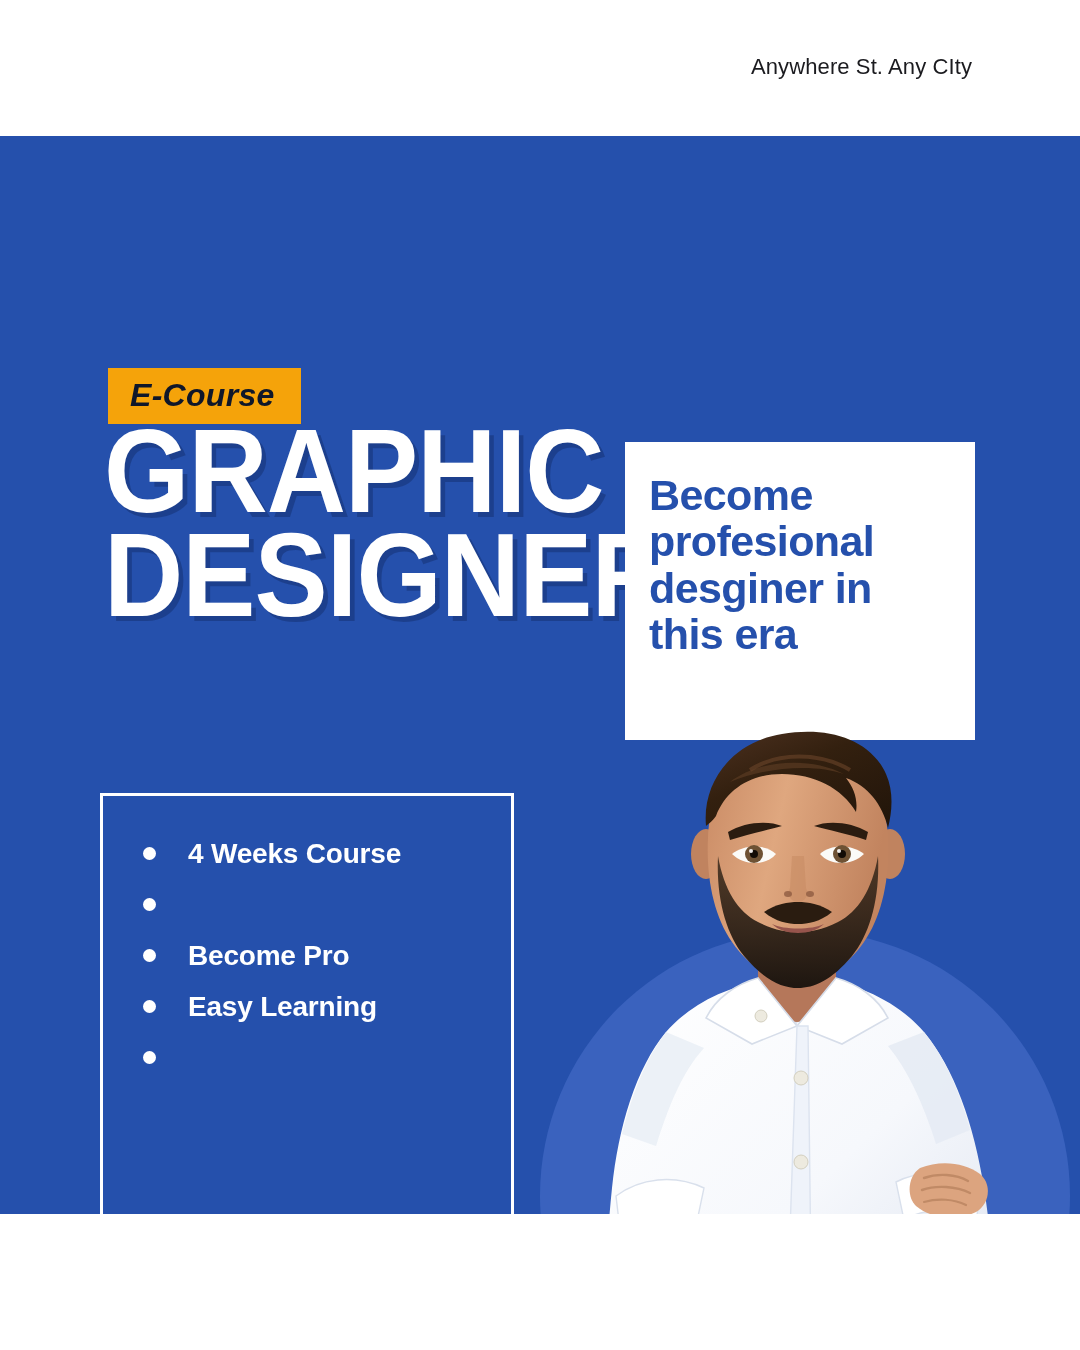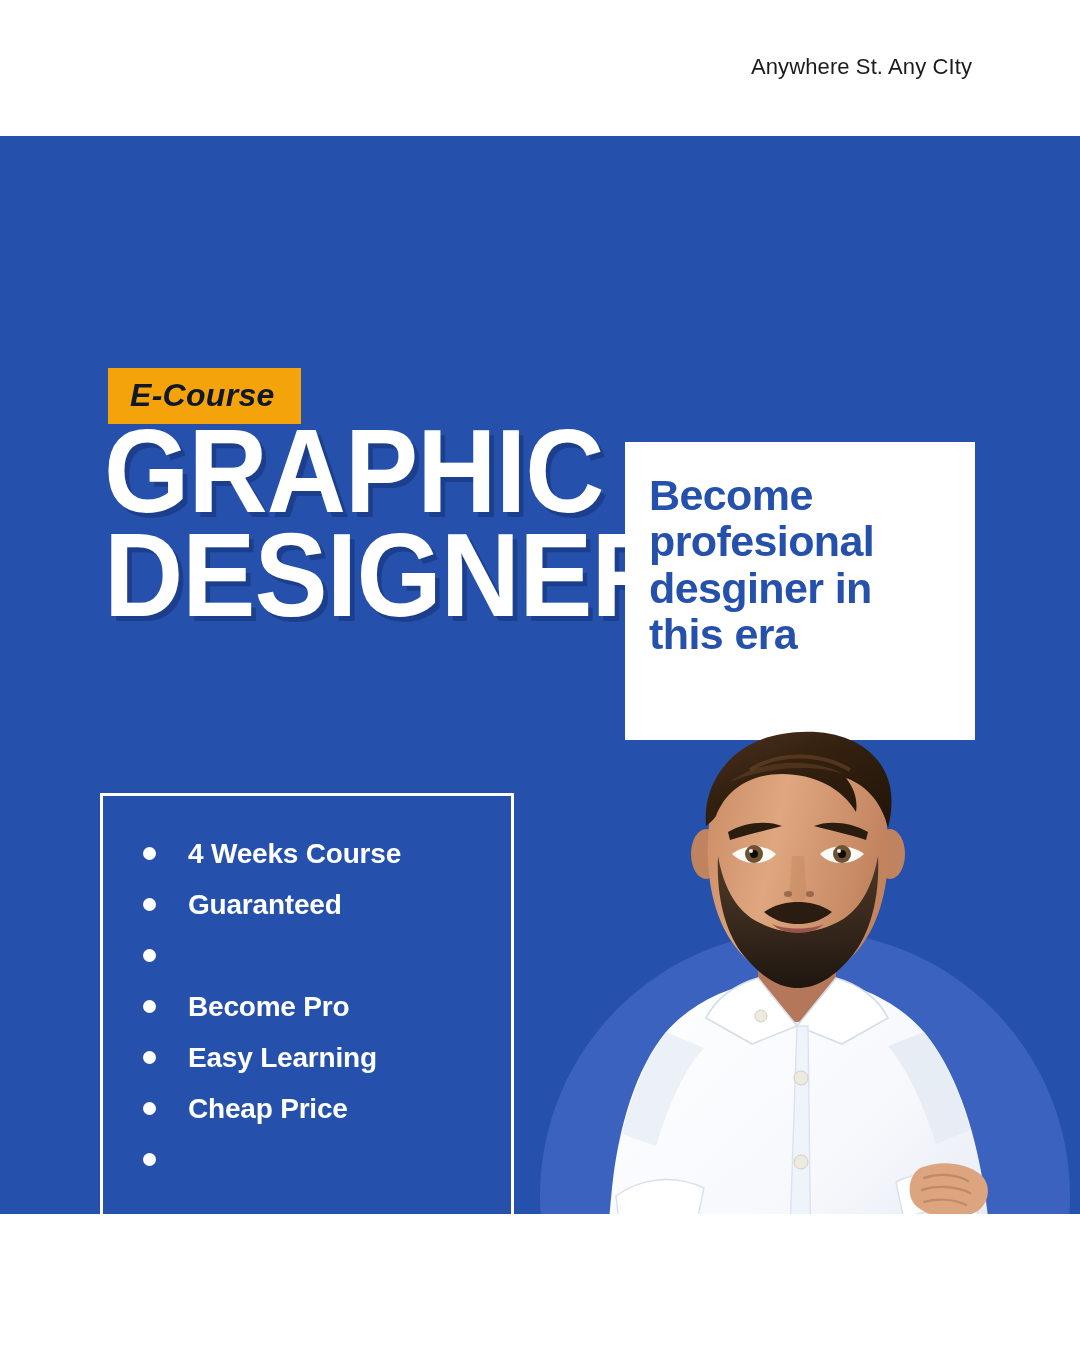--- a/index.html
+++ b/index.html
@@ -120,36 +120,28 @@
   </div>
 
   <div class="listbox">
     <ul>
       <li>
         <span class="bullet"></span>
         <span>4 Weeks Course</span>
       </li>
       <li>
         <span class="bullet"></span>
-        <span>Guaranteed</span>
-      </li>
-      <li>
-        <span class="bullet"></span>
       </li>
       <li>
         <span class="bullet"></span>
         <span>Become Pro</span>
       </li>
       <li>
         <span class="bullet"></span>
         <span>Easy Learning</span>
-      </li>
-      <li>
-        <span class="bullet"></span>
-        <span>Cheap Price</span>
       </li>
       <li>
         <span class="bullet"></span>
       </li>
     </ul>
   </div>
 
   <div class="person">
     <svg viewBox="0 0 560 624" xmlns="http://www.w3.org/2000/svg">
       <defs>

